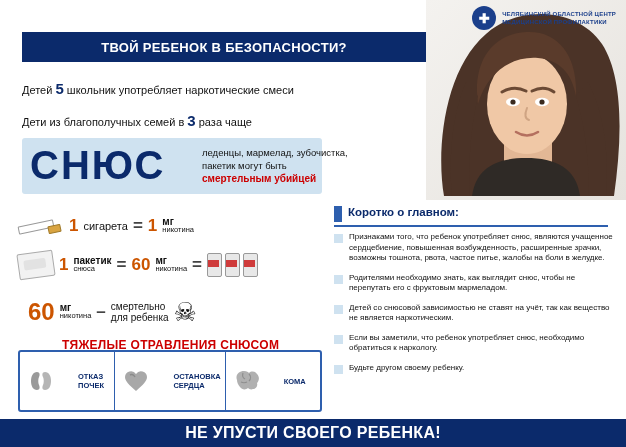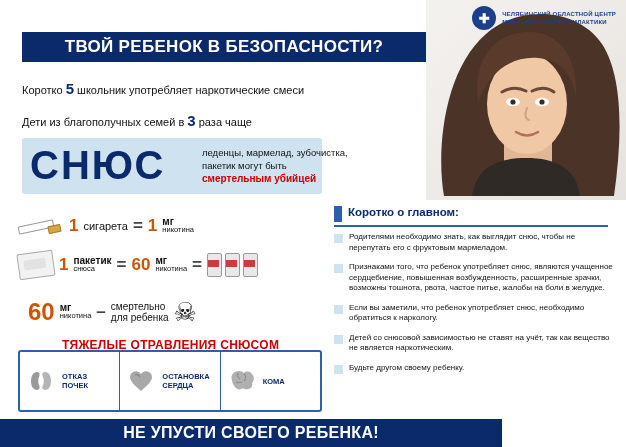--- a/index.html
+++ b/index.html
@@ -30,21 +30,21 @@
     font-size:6px;line-height:8px;color:#1b3f8b;font-weight:bold;
     text-transform:uppercase;letter-spacing:.2px;
   }
   
   .title-banner{
     position:absolute;left:22px;top:32px;width:404px;height:30px;
     background:#0b2a6b;
     display:flex;align-items:center;justify-content:center;
   }
   .title-banner span{
-    color:#ffffff;font-size:17px;font-weight:bold;letter-spacing:.3px;
+    color:#ffffff;font-size:13px;font-weight:bold;letter-spacing:.3px;
   }
   
   .stat-line{
     position:absolute;left:22px;font-size:11px;color:#111;
   }
   .stat-line.one{top:80px;}
   .stat-line.two{top:112px;}
   .stat-line b{font-size:15px;color:#0b2a6b;}
   
   .snus-box{
@@ -103,21 +103,21 @@
   .severe-title{
     position:absolute;left:62px;top:338px;
     font-size:12px;font-weight:bold;color:#cc0000;letter-spacing:.3px;
   }
   .severe-box{
     position:absolute;left:18px;top:350px;width:300px;height:58px;
     border:2px solid #2e5fae;border-radius:3px;
     display:flex;
   }
   .severe-cell{
-    flex:1;display:flex;align-items:center;gap:4px;
+    flex:1;display:flex;align-items:center;gap:20px;
     padding:0 4px;box-sizing:border-box;
     border-right:1px solid #2e5fae;
   }
   .severe-cell:last-child{border-right:none;text-align:right;}
   .severe-cell .lbl{
     font-size:7.5px;font-weight:bold;color:#0b2a6b;line-height:9px;
     text-transform:uppercase;
   }
   .organ{
     width:34px;height:36px;display:flex;align-items:center;justify-content:center;
@@ -144,21 +144,21 @@
     display:flex;gap:6px;margin-bottom:9px;
   }
   .bullet .mark{
     flex:0 0 auto;width:9px;height:9px;background:#cfe2f0;margin-top:2px;
   }
   .bullet .text{
     font-size:8px;line-height:10.5px;color:#111;
   }
   
   .bottom-banner{
-    position:absolute;left:0;bottom:0;width:502px;height:28px;
+    position:absolute;left:0;bottom:0;width:626px;height:28px;
     background:#0b2a6b;display:flex;align-items:center;justify-content:center;
   }
   .bottom-banner span{
     color:#ffffff;font-size:16px;font-weight:bold;letter-spacing:.3px;
   }
   
   .photo{
     position:absolute;right:0;top:0;width:200px;height:200px;
     overflow:hidden;
   }
@@ -212,21 +212,21 @@
       <div>ЧЕЛЯБИНСКИЙ ОБЛАСТНОЙ ЦЕНТР</div>
       <div>МЕДИЦИНСКОЙ ПРОФИЛАКТИКИ</div>
     </div>
   </div>
 
   <div class="title-banner">
     <span>ТВОЙ РЕБЕНОК В БЕЗОПАСНОСТИ?</span>
   </div>
 
   <div class="stat-line one">
-    <span>Коротко</span>
+    <span>Детей</span>
     <b>5</b>
     <span>школьник употребляет наркотические смеси</span>
   </div>
   <div class="stat-line two">
     <span>Дети из благополучных семей в</span>
     <b>3</b>
     <span>раза чаще</span>
   </div>
 
   <div class="snus-box"></div>
@@ -336,33 +336,33 @@
 
   <div class="right-head">
     <span class="bar"></span>
     <span class="txt">Коротко о главном:</span>
     <span class="rule"></span>
   </div>
 
   <div class="bullets">
     <div class="bullet">
       <span class="mark"></span>
+      <span class="text">Признаками того, что ребенок употребляет снюс, являются учащенное сердцебиение, повышенная возбужденность, расширенные зрачки, возможны тошнота, рвота, частое питье, жалобы на боли в желудке.</span>
+    </div>
+    <div class="bullet">
+      <span class="mark"></span>
       <span class="text">Родителями необходимо знать, как выглядит снюс, чтобы не перепутать его с фруктовым мармеладом.</span>
     </div>
     <div class="bullet">
       <span class="mark"></span>
-      <span class="text">Признаками того, что ребенок употребляет снюс, являются учащенное сердцебиение, повышенная возбужденность, расширенные зрачки, возможны тошнота, рвота, частое питье, жалобы на боли в желудке.</span>
+      <span class="text">Детей со снюсовой зависимостью не ставят на учёт, так как вещество не является наркотическим.</span>
     </div>
     <div class="bullet">
       <span class="mark"></span>
       <span class="text">Если вы заметили, что ребенок употребляет снюс, необходимо обратиться к наркологу.</span>
-    </div>
-    <div class="bullet">
-      <span class="mark"></span>
-      <span class="text">Детей со снюсовой зависимостью не ставят на учёт, так как вещество не является наркотическим.</span>
     </div>
     <div class="bullet">
       <span class="mark"></span>
       <span class="text">Будьте другом своему ребенку.</span>
     </div>
   </div>
 
   <div class="bottom-banner">
     <span>НЕ УПУСТИ СВОЕГО РЕБЕНКА!</span>
   </div>

